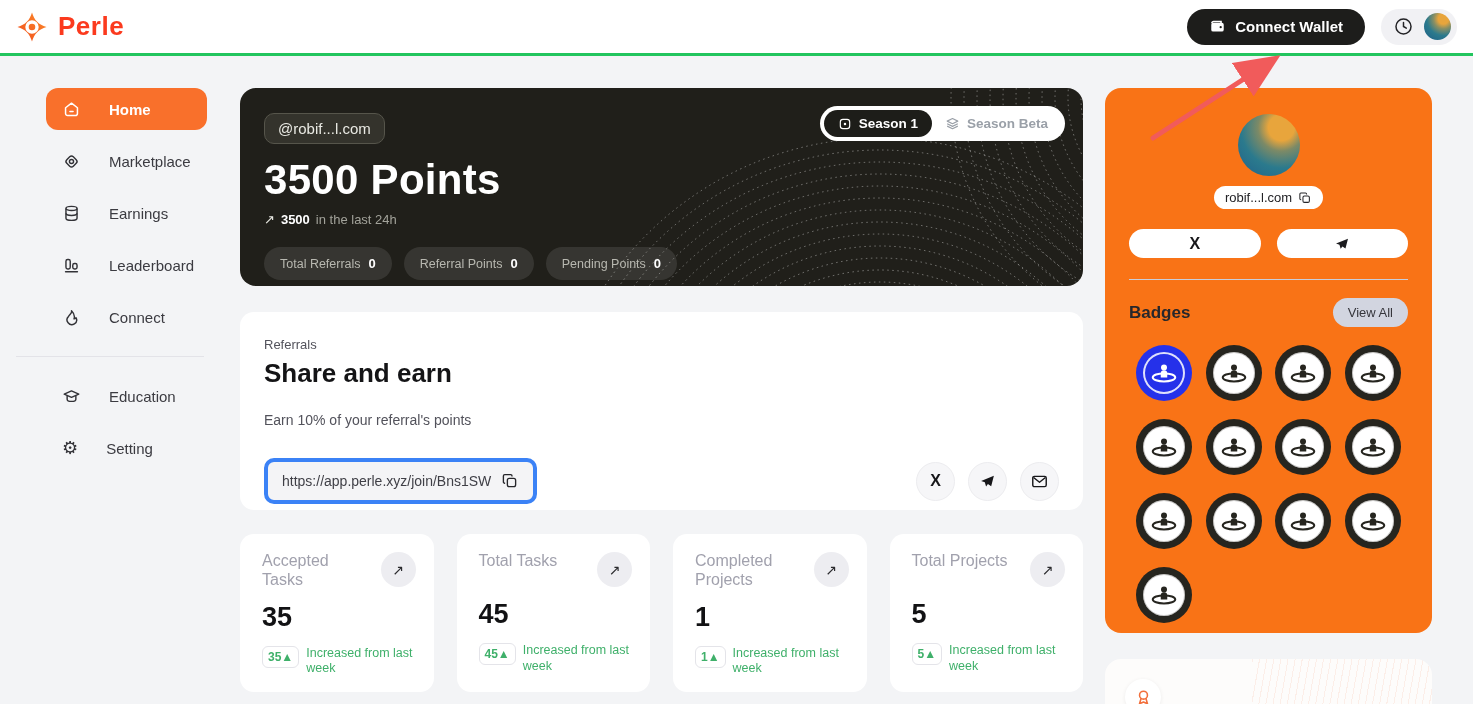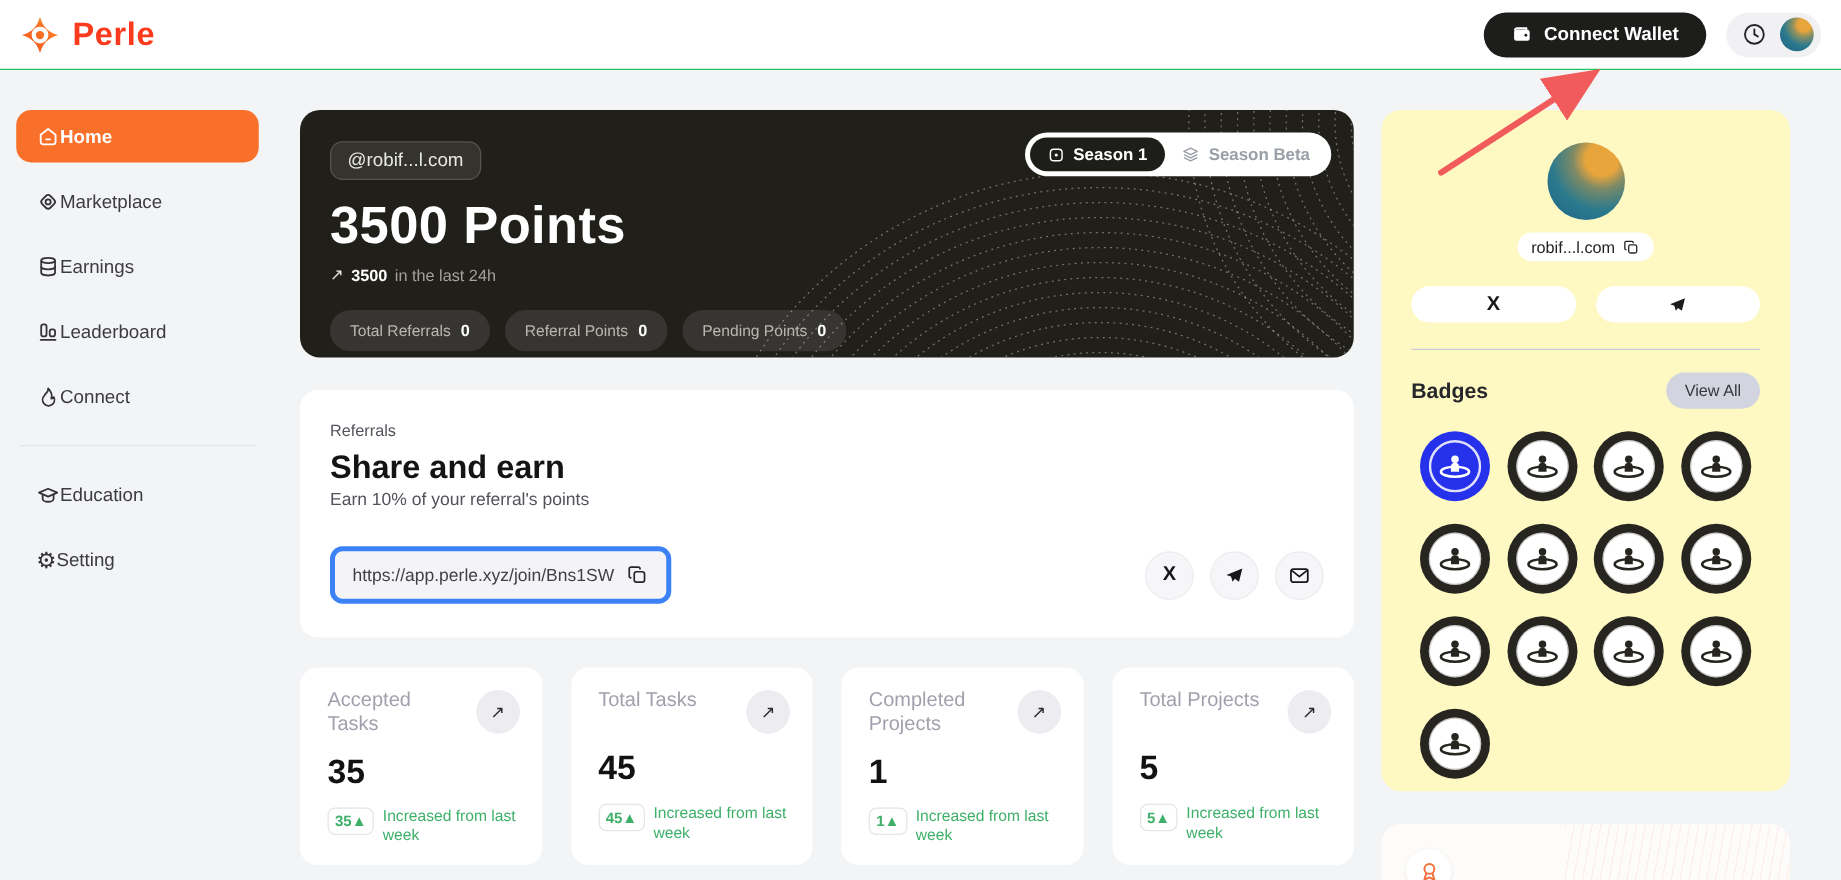--- a/index.html
+++ b/index.html
@@ -1,31 +1,31 @@
 <!DOCTYPE html>
 <html><head>
 <meta charset="utf-8">
 <style>
   * { margin:0; padding:0; box-sizing:border-box; }
   html,body { width:1473px; height:704px; overflow:hidden; }
   body { font-family:"Liberation Sans","DejaVu Sans",sans-serif; background:#f3f4f6; color:#1c1c1e; position:relative; }
 
   
-  .header { height:56px; background:#ffffff; border-bottom:1px solid #22c55e; display:flex; align-items:center; padding:0 16px; position:relative; z-index:2; }
+  .header { height:56px; background:#ffffff; border-bottom:3px solid #22c55e; display:flex; align-items:center; padding:0 16px; position:relative; z-index:2; }
   .brand { display:flex; align-items:center; gap:10px; }
   .brand-name { font-size:26px; font-weight:800; color:#fb3a1e; letter-spacing:.5px; }
   .header-spacer { flex:1; }
   .connect-btn { display:flex; align-items:center; gap:9px; background:#1d1d1b; color:#fff; border:none; border-radius:22px; padding:0 22px; height:36px; font-size:15px; font-weight:700; cursor:pointer; font-family:inherit; }
   .user-pill { display:flex; align-items:center; gap:10px; background:#f1f1f4; border-radius:20px; height:36px; padding:0 6px 0 12px; margin-left:16px; }
   .avatar-sm { width:27px; height:27px; border-radius:50%; background:radial-gradient(circle at 72% 22%, #e8a53c 0 18%, #8a8f63 34%, #2b7a8d 58%, #1d5d86 100%); }
 
   
   .content { display:flex; align-items:flex-start; }
   .sidebar { width:220px; padding:32px 13px 0 13px; flex:none; }
-  .side-item { display:flex; align-items:center; gap:0; height:42px; padding:0 16px; border-radius:12px; margin-bottom:10px; font-size:15px; color:#3b3b41; cursor:pointer; }
+  .side-item { display:flex; align-items:center; gap:28px; height:42px; padding:0 16px; border-radius:12px; margin-bottom:10px; font-size:15px; color:#3b3b41; cursor:pointer;margin-left:33px; }
   .side-item svg, .side-item .uico { flex:none; color:#323237; }
   .side-item.active { background:#f9702b; color:#ffffff; font-weight:700; }
   .side-item.active svg { color:#ffffff; }
   .side-divider { height:1px; background:#e3e3e8; margin:18px 3px 18px 3px; }
   .uico { font-size:18px; line-height:1; }
 
   .main { width:843px; margin-left:20px; padding-top:32px; flex:none; }
 
   
   .hero { position:relative; height:198px; background:#201f1a; border-radius:16px; overflow:hidden; padding:25px 24px; }
@@ -41,41 +41,41 @@
   .metric-pill .lbl { color:#b8b8b0; font-size:12.5px; font-weight:400; }
   .metric-pill .val { color:#ffffff; font-size:13px; font-weight:700; }
   .season-toggle { position:absolute; z-index:2; top:18px; right:18px; background:#ffffff; border-radius:20px; padding:4px; display:flex; align-items:center; }
   .season-on { display:flex; align-items:center; gap:7px; background:#1d1d19; color:#fff; font-size:13.5px; font-weight:700; border-radius:16px; padding:6px 14px; cursor:pointer; }
   .season-off { display:flex; align-items:center; gap:7px; color:#9aa0a8; font-size:13.5px; font-weight:600; padding:6px 13px; cursor:pointer; }
 
   
   .ref-card { margin-top:26px; background:#ffffff; border-radius:14px; height:198px; padding:25px 24px; position:relative; }
   .ref-eyebrow { font-size:13px; color:#52525b; }
   .ref-title { font-size:26px; font-weight:800; color:#141416; margin-top:6px; }
-  .ref-sub { font-size:14px; color:#52525b; margin-top:2px; }
+  .ref-sub { font-size:14px; color:#52525b; margin-top:23px; }
   .ref-row { display:flex; align-items:center; justify-content:space-between; margin-top:30px; }
   .ref-link { display:flex; align-items:center; gap:10px; background:#f4f4f6; border:4px solid #3b82f6; border-radius:10px; padding:10px 14px; font-size:14px; color:#3f3f46; cursor:pointer; }
   .share-circles { display:flex; gap:13px; }
   .circle-btn { width:39px; height:39px; border-radius:50%; background:#f6f6f8; border:1px solid #ececef; display:flex; align-items:center; justify-content:center; cursor:pointer; color:#17171a; }
   .x-glyph { font-weight:800; font-size:16px; color:#17171a; }
 
   
   .stats { margin-top:24px; display:grid; grid-template-columns:repeat(4,1fr); gap:23px; }
   .stat-card { background:#ffffff; border-radius:14px; padding:18px 18px 16px 22px; height:158px; }
   .stat-top { display:flex; justify-content:space-between; align-items:flex-start; }
   .stat-title { font-size:16px; color:#a1a1ad; line-height:1.18; max-width:108px; }
   .stat-arrow { width:35px; height:35px; border-radius:50%; background:#ededf1; display:flex; align-items:center; justify-content:center; font-size:14px; color:#2b2b2e; cursor:pointer; }
   .stat-value { font-size:27px; font-weight:800; color:#121214; margin-top:12px; }
   .stat-bottom { display:flex; align-items:flex-start; gap:7px; margin-top:13px; }
   .delta-chip { border:1px solid #e4e4e9; border-radius:6px; padding:3px 5px; font-size:12px; font-weight:700; color:#3fb06a; white-space:nowrap; background:#fff; }
   .stat-note { font-size:12.5px; color:#3fb06a; line-height:1.25; max-width:118px; }
 
   
   .right { width:327px; margin-left:22px; padding-top:32px; flex:none; }
-  .profile-panel { background:#fef9c3; border-radius:16px; padding:26px 24px 24px; height:545px; }
+  .profile-panel { background:#f97316; border-radius:16px; padding:26px 24px 24px; height:545px; }
   .avatar-lg { width:62px; height:62px; border-radius:50%; margin:0 auto; background:radial-gradient(circle at 70% 22%, #e8a53c 0 20%, #7d8a66 36%, #2b7a8d 62%, #20618a 100%); }
   .name-pill { width:max-content; margin:10px auto 0; display:flex; align-items:center; gap:6px; background:#ffffff; border-radius:12px; padding:4px 11px; font-size:13px; color:#222226; cursor:pointer; }
   .prof-btns { display:flex; gap:16px; margin-top:20px; }
   .prof-btn { flex:1; height:29px; background:#ffffff; border-radius:15px; display:flex; align-items:center; justify-content:center; cursor:pointer; color:#1c1c1f; }
   .panel-divider { height:1px; background:#c9cdd9; margin:21px 0 18px; }
   .badges-head { display:flex; align-items:center; justify-content:space-between; }
   .badges-title { font-size:17px; font-weight:600; color:#27272b; }
   .view-all { background:#d2d5e0; border-radius:16px; padding:7px 15px; font-size:13px; color:#36363c; cursor:pointer; }
   .badge-grid { margin-top:18px; display:grid; grid-template-columns:repeat(4,1fr); row-gap:18px; justify-items:center; }
   .badge { width:56px; height:56px; border-radius:50%; background:#26251f; display:flex; align-items:center; justify-content:center; cursor:pointer; }

